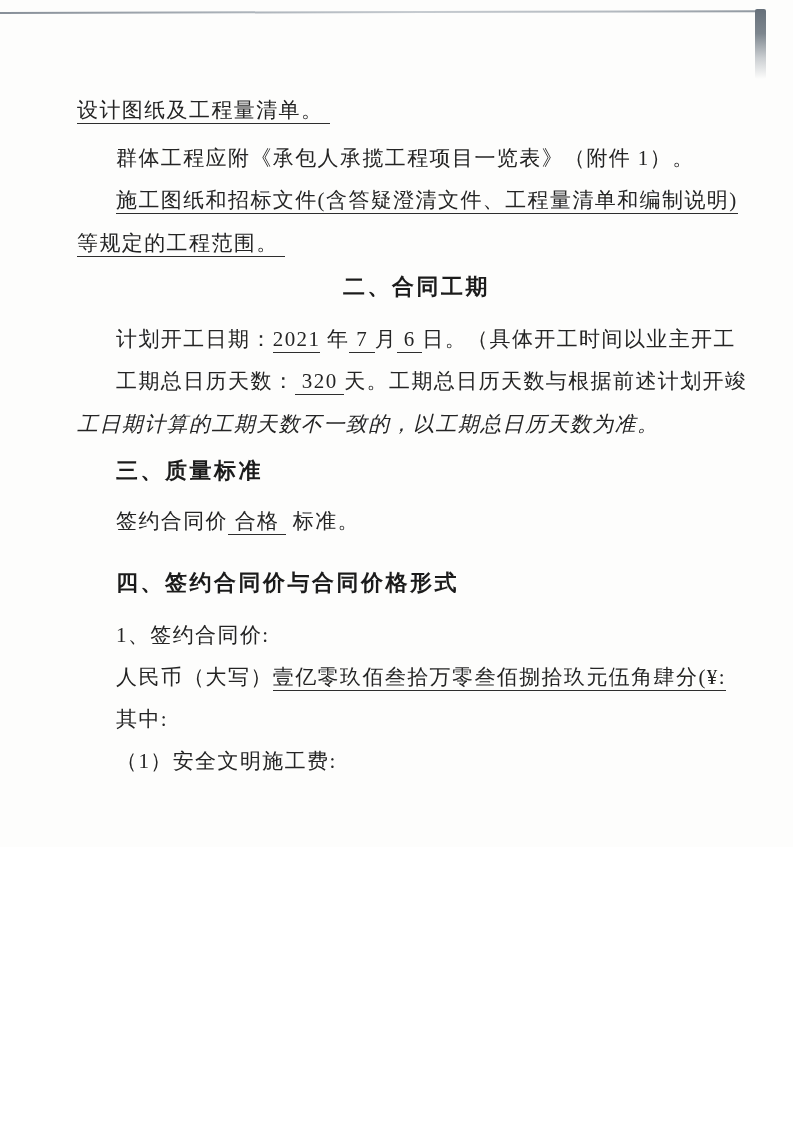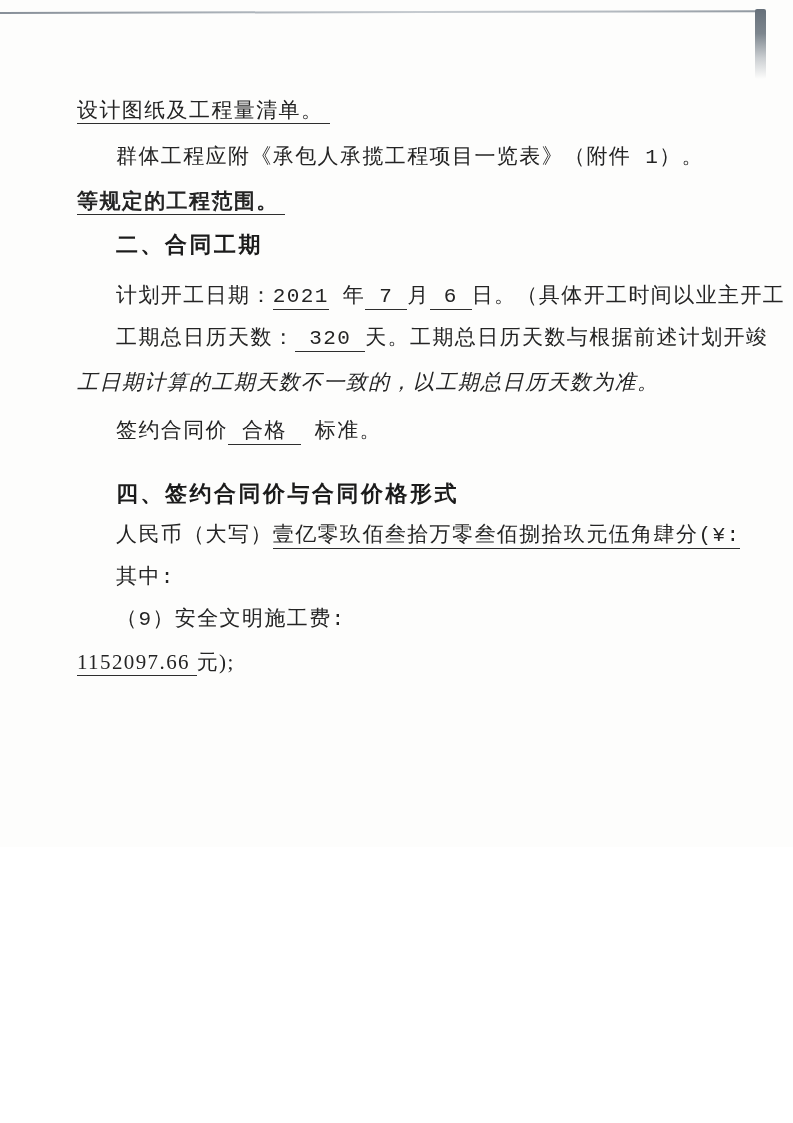--- a/index.html
+++ b/index.html
@@ -39,21 +39,21 @@
   .s2{left:330px;top:1010px;width:34px;height:113px;}
   .s3{left:428px;top:1008px;width:26px;height:115px;}
   .s4{left:628px;top:1005px;width:40px;height:118px;}
   .s5{left:760px;top:1020px;width:26px;height:103px;}
   
   .doc{position:absolute;left:77px;top:89px;width:640px;}
   .line{
     white-space:pre;
     font-size:21px;line-height:42px;letter-spacing:1.4px;
   }
-  .line.indent{padding-left:39px;font-family:Liberation Mono, monospace;}
+  .line.indent{padding-left:39px;}
   .line.heading{
     font-family:"Liberation Sans","DejaVu Sans",sans-serif;
     font-weight:700;font-size:22px;letter-spacing:2.5px;color:#1b1b1b;
   }
   .u{border-bottom:1.6px solid #2e2e2e;padding-bottom:1px;}
   .page-number{
     position:absolute;left:344px;top:1032px;width:24px;text-align:center;
     font-size:15px;color:#333;font-family:"Liberation Serif",serif;
   }
 </style>
@@ -68,27 +68,29 @@
   <div class="streak s3"></div>
   <div class="streak s4"></div>
   <div class="streak s5"></div>
   <div class="bl-smudge"></div>
   <div class="left-dot"></div>
   <div class="bottom-line"></div>
 
   <div class="doc" id="doc">
       <div class="line"><span class="u">设计图纸及工程量清单。 </span></div>
       <div class="line indent" style="margin-top: 6px;"><span>群体工程应附《承包人承揽工程项目一览表》（附件 1）。</span></div>
-      <div class="line" style="margin-top: 1px; font-weight: bold;"><span class="u">等规定的工程范围。 </span></div>
-      <div class="line indent heading" style="margin-top: 2px;"><span>二、合同工期</span></div>
+      <div class="line indent"><span class="u">施工图纸和招标文件(含答疑澄清文件、工程量清单和编制说明)</span></div>
+      <div class="line" style="margin-top: 1px;"><span class="u">等规定的工程范围。 </span></div>
+      <div class="line indent heading" style="margin-top: 2px; text-align: center;"><span>二、合同工期</span></div>
       <div class="line indent" style="margin-top: 10px;"><span>计划开工日期：</span><span class="u">2021</span><span> 年</span><span class="u"> 7 </span><span>月</span><span class="u"> 6 </span><span>日。（具体开工时间以业主开工</span></div>
       <div class="line indent"><span>工期总日历天数：</span><span class="u"> 320 </span><span>天。工期总日历天数与根据前述计划开竣</span></div>
       <div class="line" style="margin-top: 1px; font-style: italic;"><span>工日期计算的工期天数不一致的，以工期总日历天数为准。</span></div>
+      <div class="line indent heading" style="margin-top: 5px;"><span>三、质量标准</span></div>
       <div class="line indent" style="margin-top: 8px;"><span>签约合同价</span><span class="u"> 合格 </span><span> 标准。</span></div>
       <div class="line indent heading" style="margin-top: 20px;"><span>四、签约合同价与合同价格形式</span></div>
+      <div class="line indent" style="margin-top: 10px;"><span>1、签约合同价:</span></div>
       <div class="line indent"><span>人民币（大写）</span><span class="u">壹亿零玖佰叁拾万零叁佰捌拾玖元伍角肆分(¥:</span></div>
       <div class="line indent"><span>其中:</span></div>
-      <div class="line indent"><span>（9）安全文明施工费:</span></div>
-      <div class="line"><span class="u">1152097.66 </span><span>元);</span></div>
+      <div class="line indent"><span>（1）安全文明施工费:</span></div>
     </div>
 
   <div class="page-number">2</div>
 </div>
 
 </body></html>

